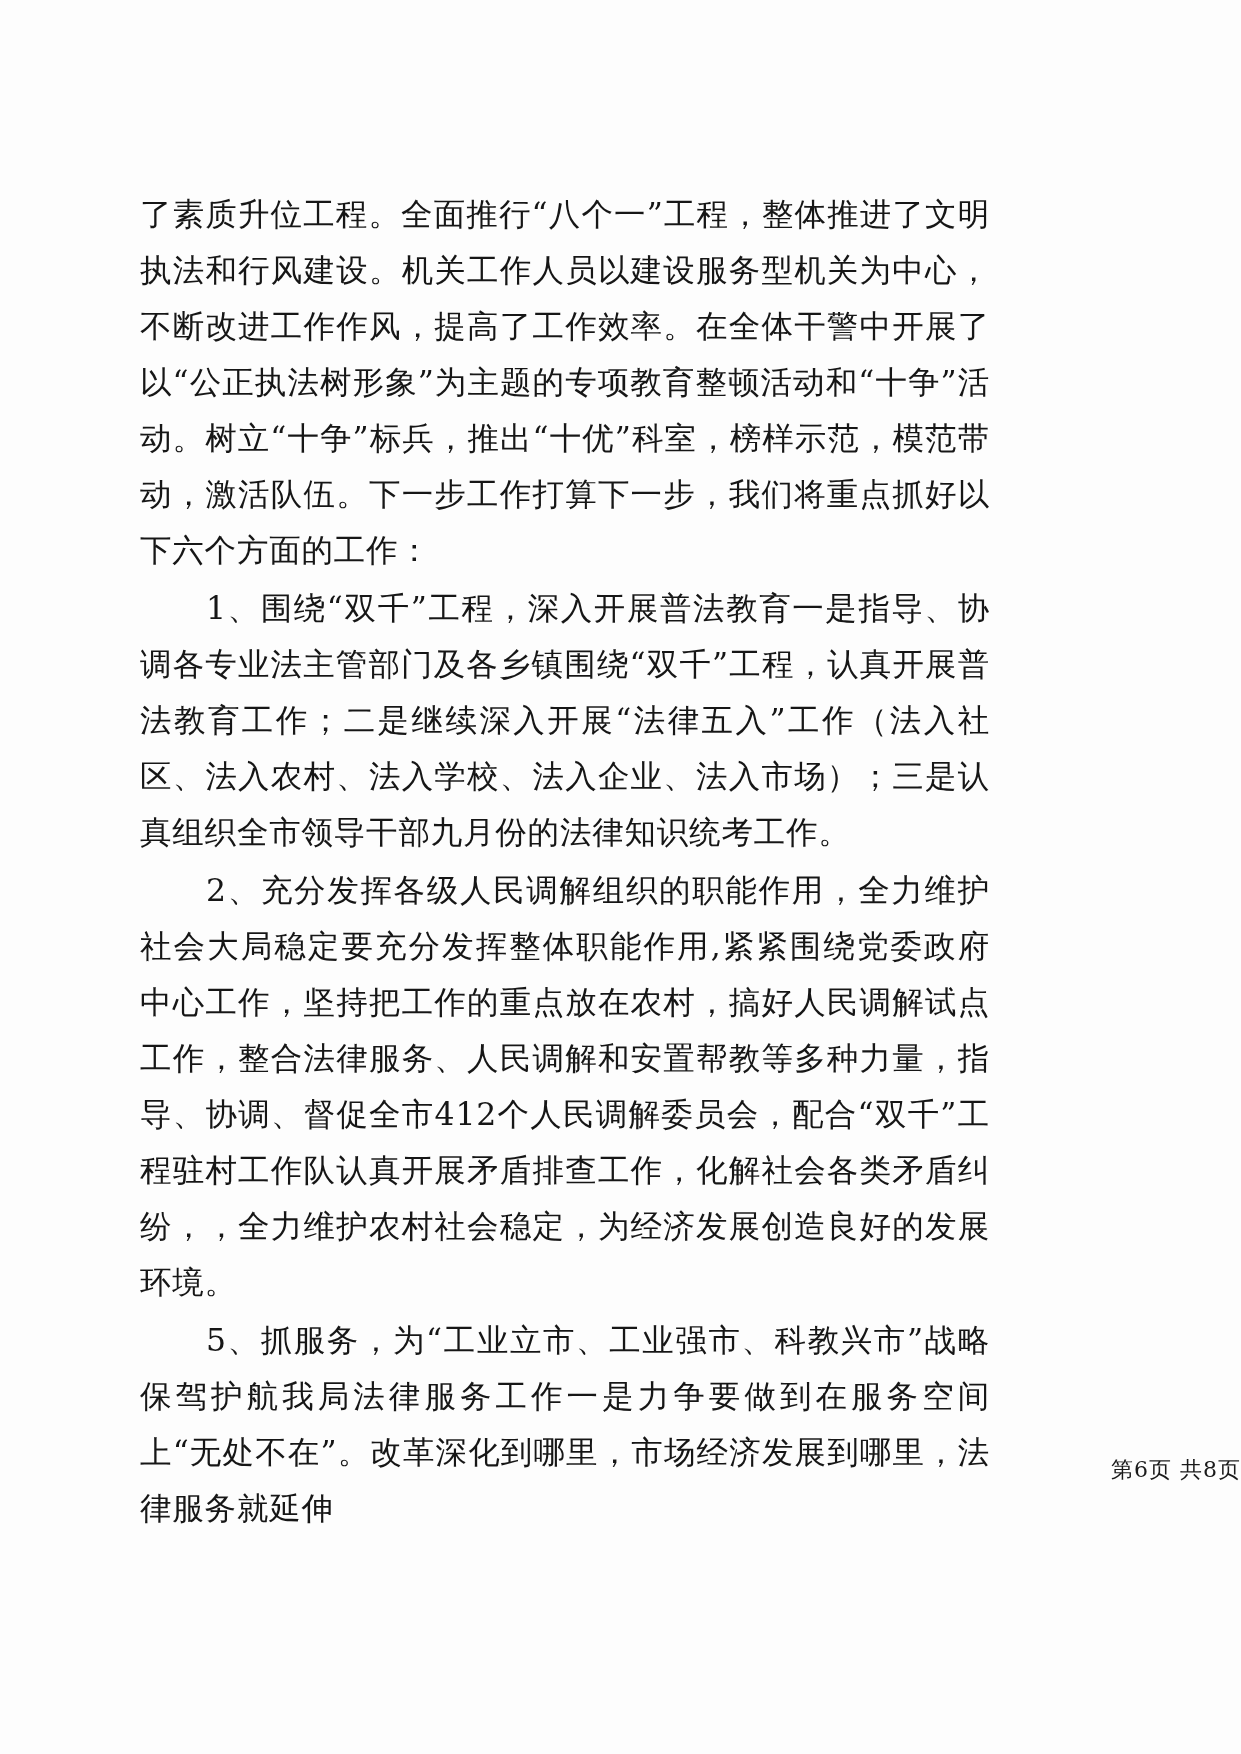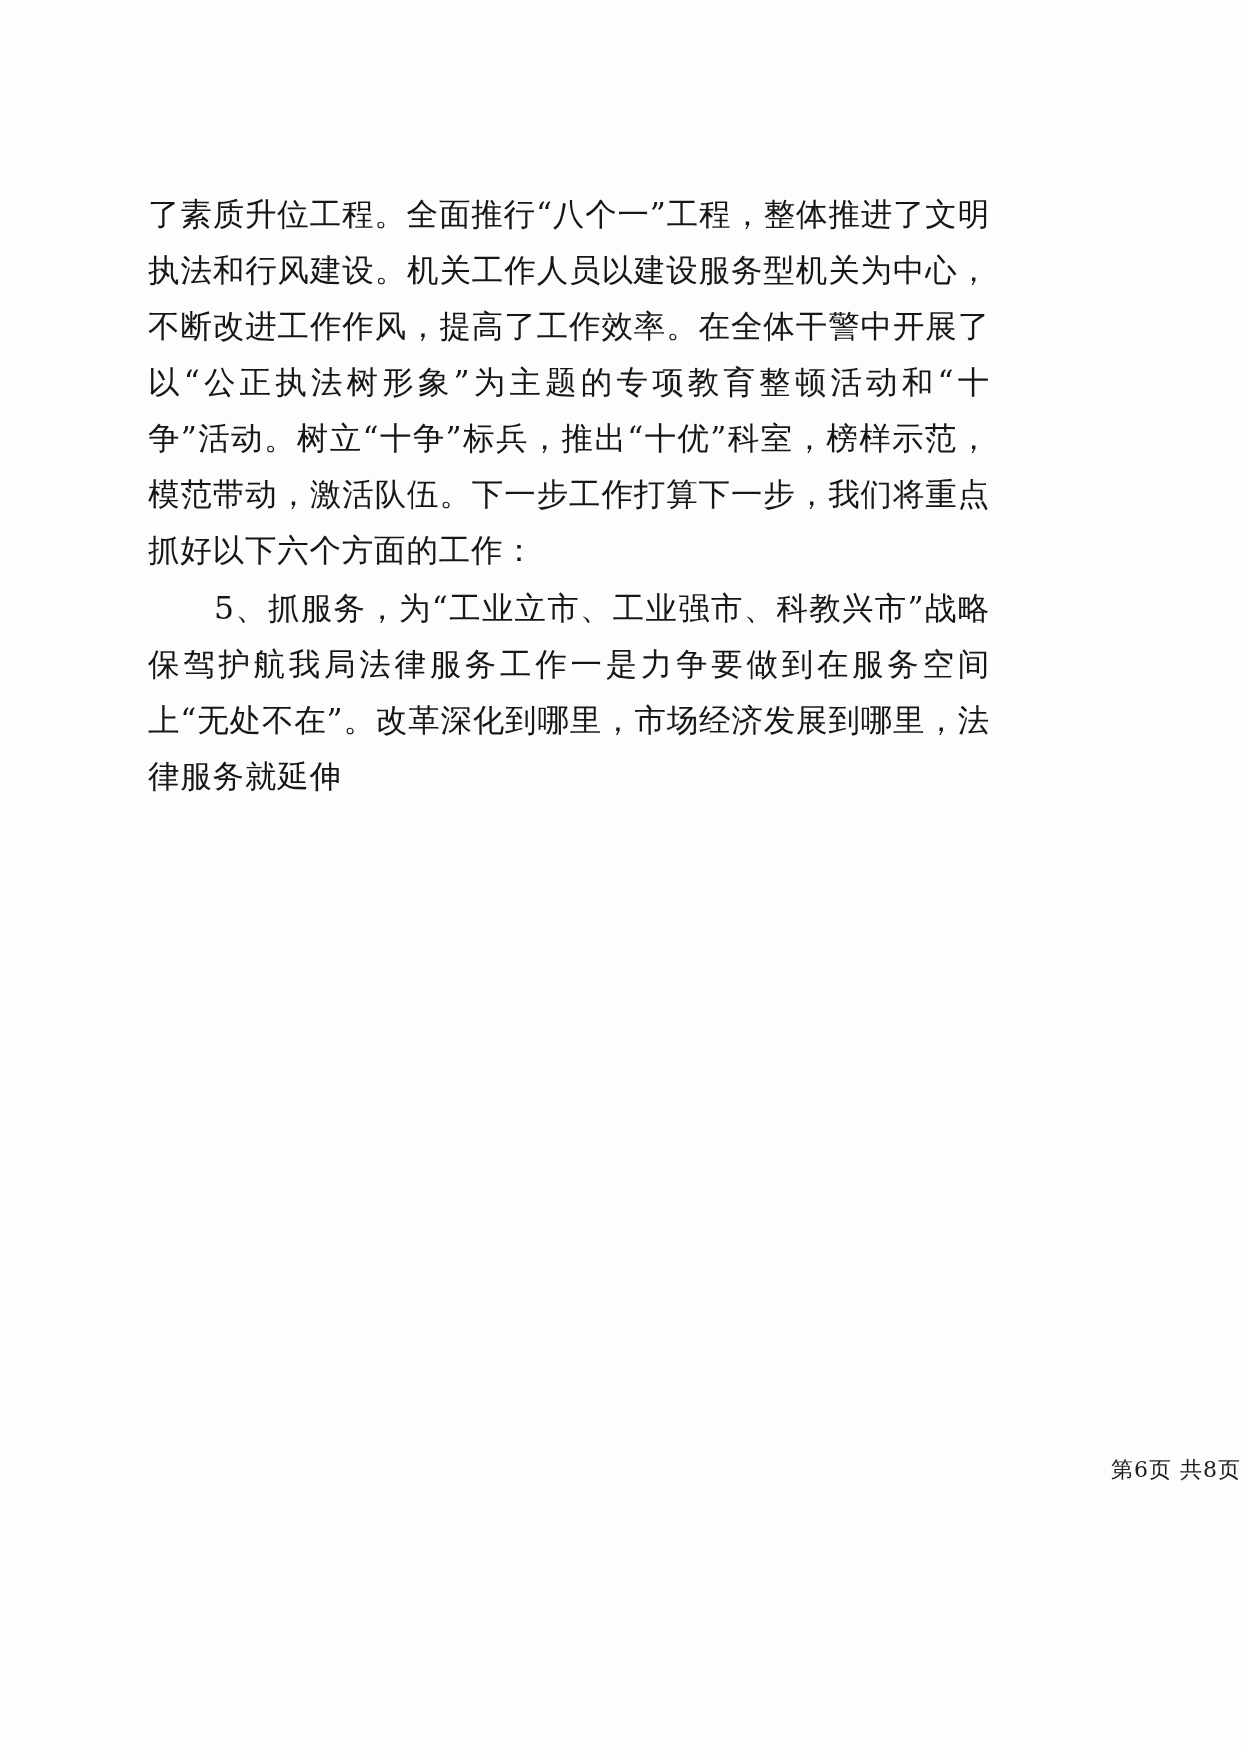--- a/index.html
+++ b/index.html
@@ -28,21 +28,21 @@
     left: 140px;
     top: 186px;
     width: 850px;
   }
   .para {
     font-size: 31.5px;
     line-height: 56px;
     letter-spacing: 0.8px;
     text-align: justify;
     text-justify: inter-character;
-    margin: 0 0 2px 8px;
+    margin: 0 0 2px 0;
     color: #161616;
     font-family: "DejaVu Serif", "Liberation Serif", serif;
   }
   .para.indent {
     text-indent: 66px;
   }
   .footer {
     position: absolute;
     left: 0;
     top: 1455px;
@@ -54,18 +54,20 @@
     font-family: "DejaVu Serif", "Liberation Serif", serif;
   }
 </style>
 </head>
 <body>
 
 <div class="page">
 
   <div class="doc-body">
     <p class="para">了素质升位工程。全面推行“八个一”工程，整体推进了文明执法和行风建设。机关工作人员以建设服务型机关为中心，不断改进工作作风，提高了工作效率。在全体干警中开展了以“公正执法树形象”为主题的专项教育整顿活动和“十争”活动。树立“十争”标兵，推出“十优”科室，榜样示范，模范带动，激活队伍。下一步工作打算下一步，我们将重点抓好以下六个方面的工作：</p>
+    <p class="para indent">1、围绕“双千”工程，深入开展普法教育一是指导、协调各专业法主管部门及各乡镇围绕“双千”工程，认真开展普法教育工作；二是继续深入开展“法律五入”工作（法入社区、法入农村、法入学校、法入企业、法入市场）；三是认真组织全市领导干部九月份的法律知识统考工作。</p>
+    <p class="para indent">2、充分发挥各级人民调解组织的职能作用，全力维护社会大局稳定要充分发挥整体职能作用,紧紧围绕党委政府中心工作，坚持把工作的重点放在农村，搞好人民调解试点工作，整合法律服务、人民调解和安置帮教等多种力量，指导、协调、督促全市412个人民调解委员会，配合“双千”工程驻村工作队认真开展矛盾排查工作，化解社会各类矛盾纠纷，，全力维护农村社会稳定，为经济发展创造良好的发展环境。</p>
     <p class="para indent">5、抓服务，为“工业立市、工业强市、科教兴市”战略保驾护航我局法律服务工作一是力争要做到在服务空间上“无处不在”。改革深化到哪里，市场经济发展到哪里，法律服务就延伸</p>
   </div>
 
   <div class="footer">第6页 共8页</div>
 
 </div>
 
 </body></html>

